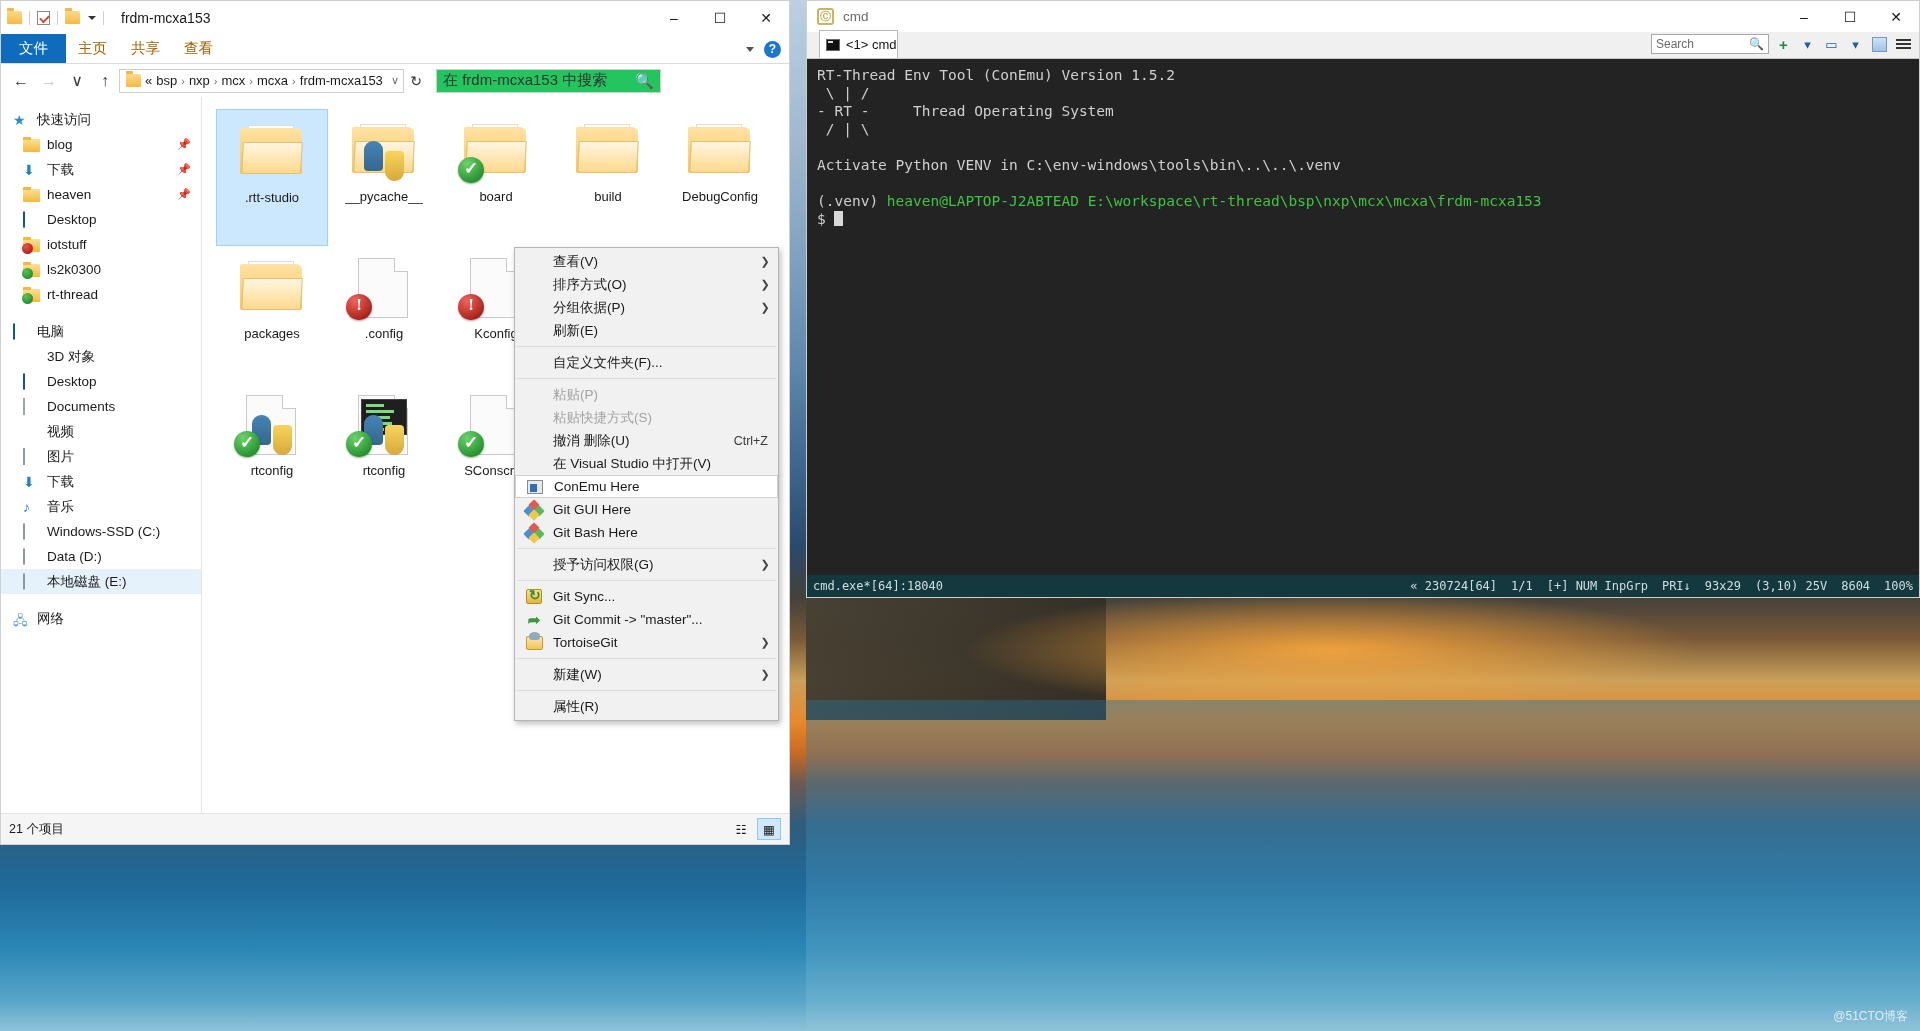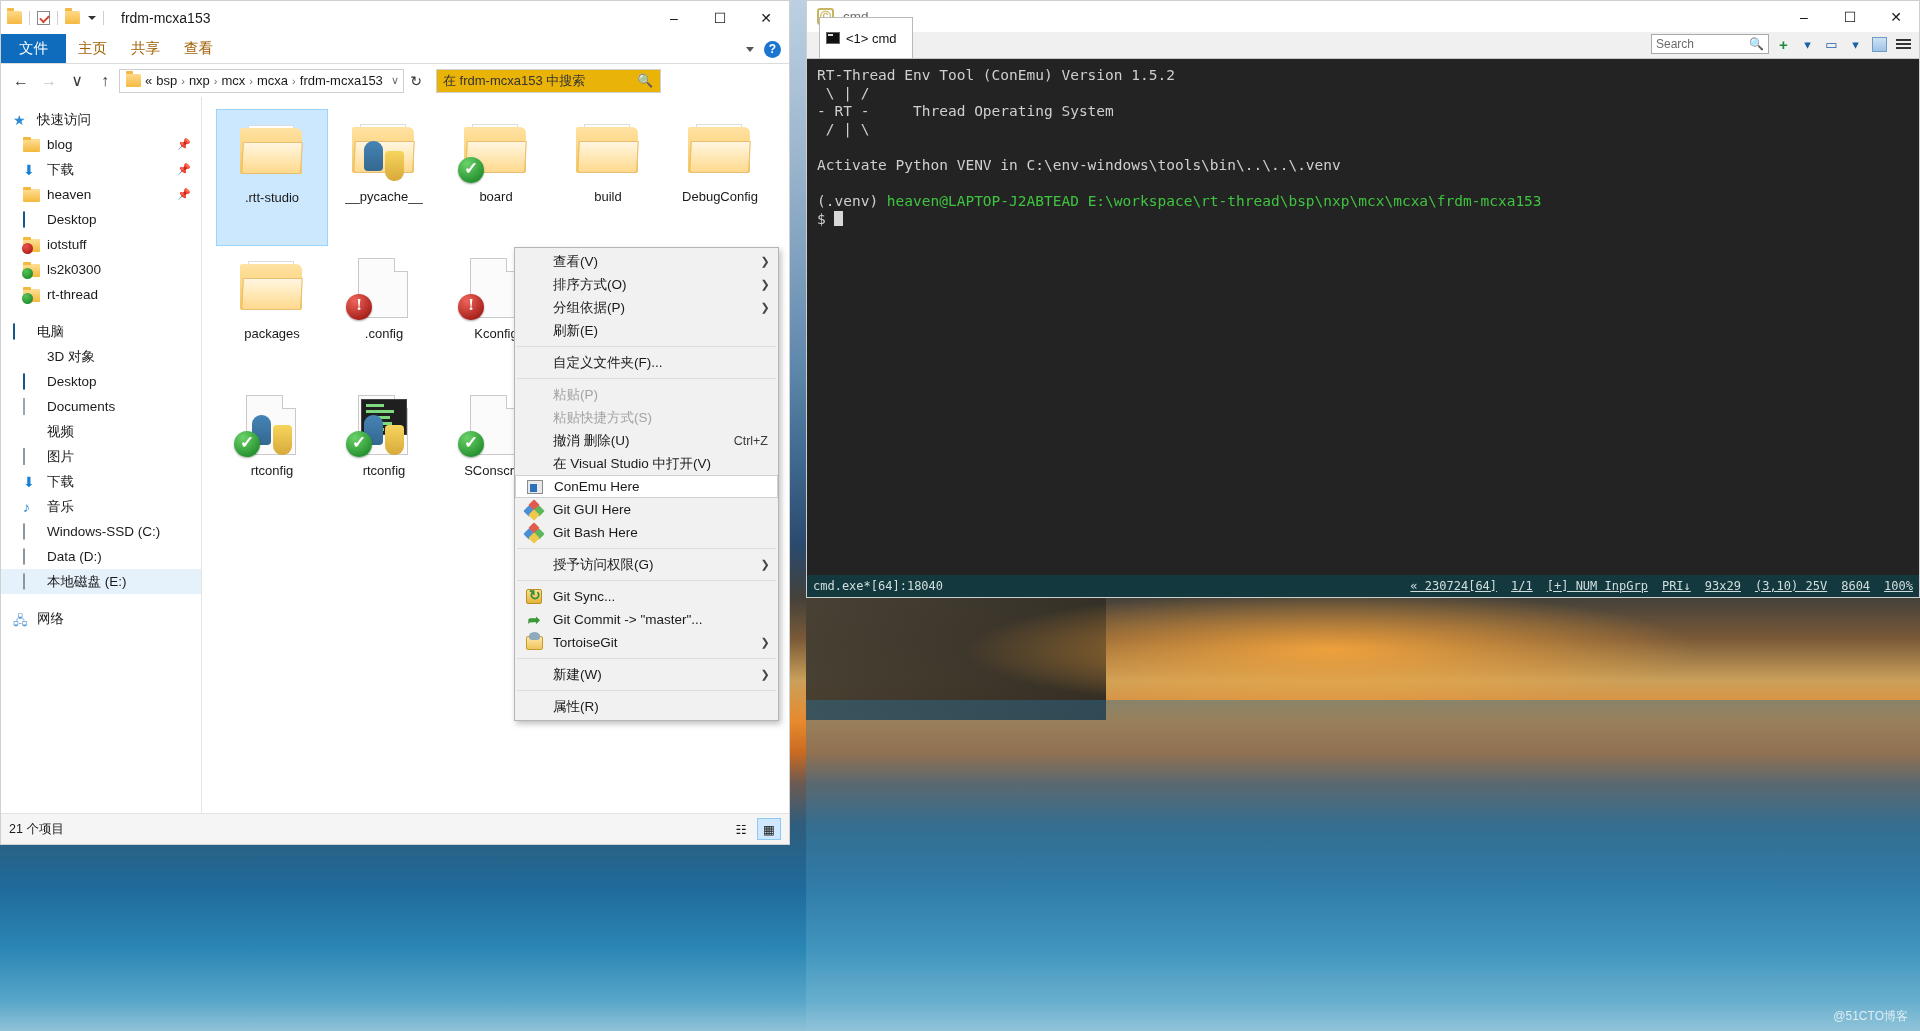--- a/index.html
+++ b/index.html
@@ -65,22 +65,22 @@
   .navbtn { width:28px;height:28px;display:flex;align-items:center;justify-content:center;color:#3b3b3b;font-size:16px; }
   .navbtn.dis { color:#c7c7c7; }
   .crumbbox {
     flex:0 0 auto; width:285px; height:24px; border:1px solid #cfcfcf; background:#fff;
     display:flex; align-items:center; padding:0 4px; gap:4px; font-size:13px; color:#1a1a1a;
   }
   .crumbbox .chev { color:#6d6d6d; font-size:11px; }
   .crumbbox .spacer { flex:1; }
   .refresh { width:24px;height:24px;display:flex;align-items:center;justify-content:center;font-size:14px;color:#333; }
   .searchbox {
-    flex:0 0 auto; width:225px; height:24px; margin-left:8px; border:1px solid #cfcfcf; background:#eab308;
-    display:flex; align-items:center; padding:0 6px; font-size:13px; color:#333;
+    flex:0 0 auto; width:225px; height:24px; margin-left:8px; border:1px solid #cfcfcf; background:#22c55e;
+    display:flex; align-items:center; padding:0 6px; font-size:15px; color:#333;
   }
   .searchbox .mag { margin-left:auto; color:#444; }
 
   .ex-body { flex:1; display:flex; min-height:0; }
   .ex-nav { width:201px; border-right:1px solid #e4e4e4; background:#fff; padding-top:10px; overflow:hidden; font-size:13.5px; color:#1a1a1a; }
   .nav-item { height:25px; display:flex; align-items:center; gap:7px; padding-left:22px; position:relative; }
   .nav-item.root { padding-left:12px; }
   .nav-item.sel { background:#e5f1fb; }
   .nav-item .pin { position:absolute; right:10px; color:#7a7a7a; font-size:11px; }
   .nav-gap { height:12px; }
@@ -167,41 +167,41 @@
   #conemu {
     position:absolute; left:806px; top:0; width:1114px; height:598px;
     background:#ffffff; border:1px solid #cfcfcf; display:flex; flex-direction:column;
   }
   .ce-title { height:31px; background:#fff; display:flex; align-items:center; position:relative; }
   .ce-logo { width:17px; height:17px; margin-left:10px; border:2px solid #c8b560; border-radius:3px; color:#c8b560; font-size:11px; display:flex; align-items:center; justify-content:center; font-weight:bold; }
   .ce-title-text { margin-left:9px; font-size:13.5px; color:#6a6a6a; }
   .ce-wincontrols { position:absolute; right:0; top:0; height:31px; display:flex; }
   .ce-wincontrols > div { width:46px; display:flex; align-items:center; justify-content:center; font-size:14px; color:#1a1a1a; }
   .ce-tabbar { height:27px; background:#f0f0f0; display:flex; align-items:flex-end; position:relative; border-bottom:1px solid #c8c8c8; }
-  .ce-tab { height:41px; margin-left:12px; padding:0 15px 0 6px; background:#fff; border:1px solid #b9b9b9; border-bottom:none; display:flex; align-items:center; gap:6px; font-size:13px; color:#111; }
+  .ce-tab { height:28px; margin-left:12px; padding:0 0 0 6px; background:#fff; border:1px solid #b9b9b9; border-bottom:none; display:flex; align-items:center; gap:6px; font-size:13px; color:#111; }
   .ce-tab .ticon { width:14px;height:12px;background:#111;border:1px solid #666;position:relative; }
   .ce-tab .ticon:after{content:"";position:absolute;left:1px;top:1px;width:5px;height:2px;background:#ddd;}
   .ce-toolbar { position:absolute; right:6px; top:2px; display:flex; align-items:center; gap:5px; }
   .ce-search { width:118px; height:20px; border:1px solid #a9a9a9; background:#fff; display:flex; align-items:center; padding:0 4px; font-size:12px; color:#6a6a6a; }
   .ce-search .mag { margin-left:auto; color:#333; font-size:12px; }
   .tb-btn { height:20px; min-width:19px; display:flex; align-items:center; justify-content:center; font-size:12px; color:#1a1a1a; }
   .tb-plus { color:#1e8c3a; font-weight:bold; font-size:15px; }
   .tb-blue { color:#1d5fa8; font-size:13px; }
   .tb-sq { width:15px;height:15px;background:linear-gradient(180deg,#cfe2f3,#9fc3e6);border:1px solid #6f9bc6; }
   .tb-lines { display:flex; flex-direction:column; gap:2px; }
   .tb-lines i { width:15px;height:2px;background:#333;display:block; }
 
   .ce-term { flex:1; background:#232323; padding:7px 10px 0 10px; overflow:hidden;
              font-family:"DejaVu Sans Mono","Liberation Mono",monospace; font-size:14.5px; line-height:18px; }
   .ce-term .l { white-space:pre; color:#cfcfcf; }
   .ce-term .green { color:#3fc43f; }
   .ce-term .cursor { display:inline-block; width:9px; height:15px; background:#d8d8d8; vertical-align:-2px; }
   .ce-status { height:22px; background:#13393f; display:flex; align-items:center; padding:0 6px;
                font-family:"DejaVu Sans Mono","Liberation Mono",monospace; font-size:12px; color:#d2dede; }
-  .ce-status .right { margin-left:auto; display:flex; gap:14px; align-items:center;text-decoration:underline; }
+  .ce-status .right { margin-left:auto; display:flex; gap:14px; align-items:center; }
 
   .watermark { position:absolute; right:12px; bottom:6px; color:rgba(255,255,255,.75); font-size:12px; }
 </style>
 </head>
 <body>
 
 <div id="desktop">
   <div class="cliff"></div>
   <div class="glow"></div>
   <div class="water"></div>

